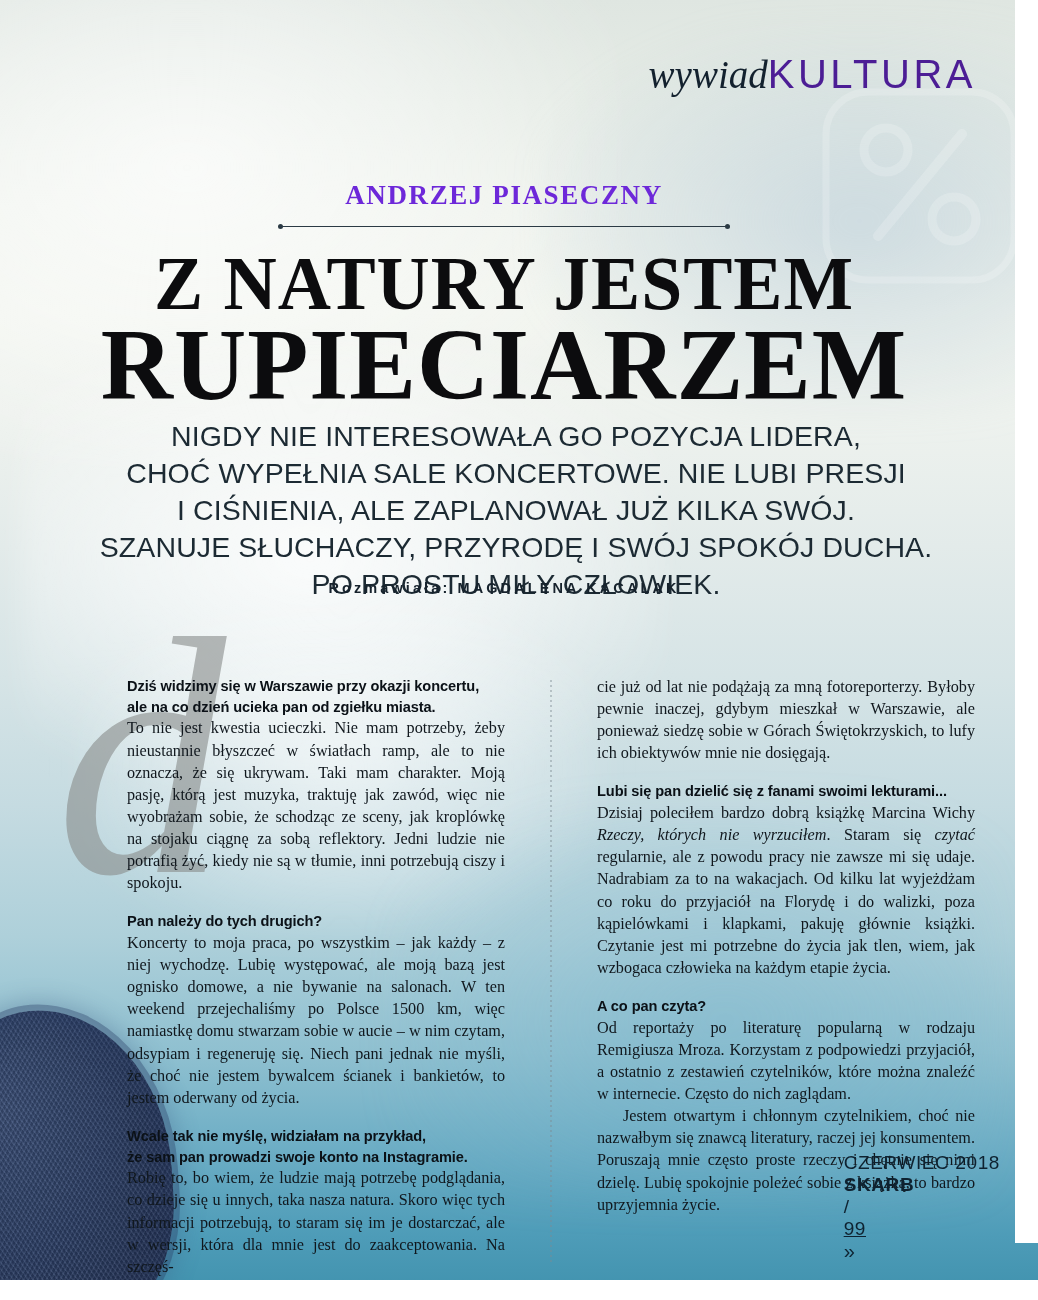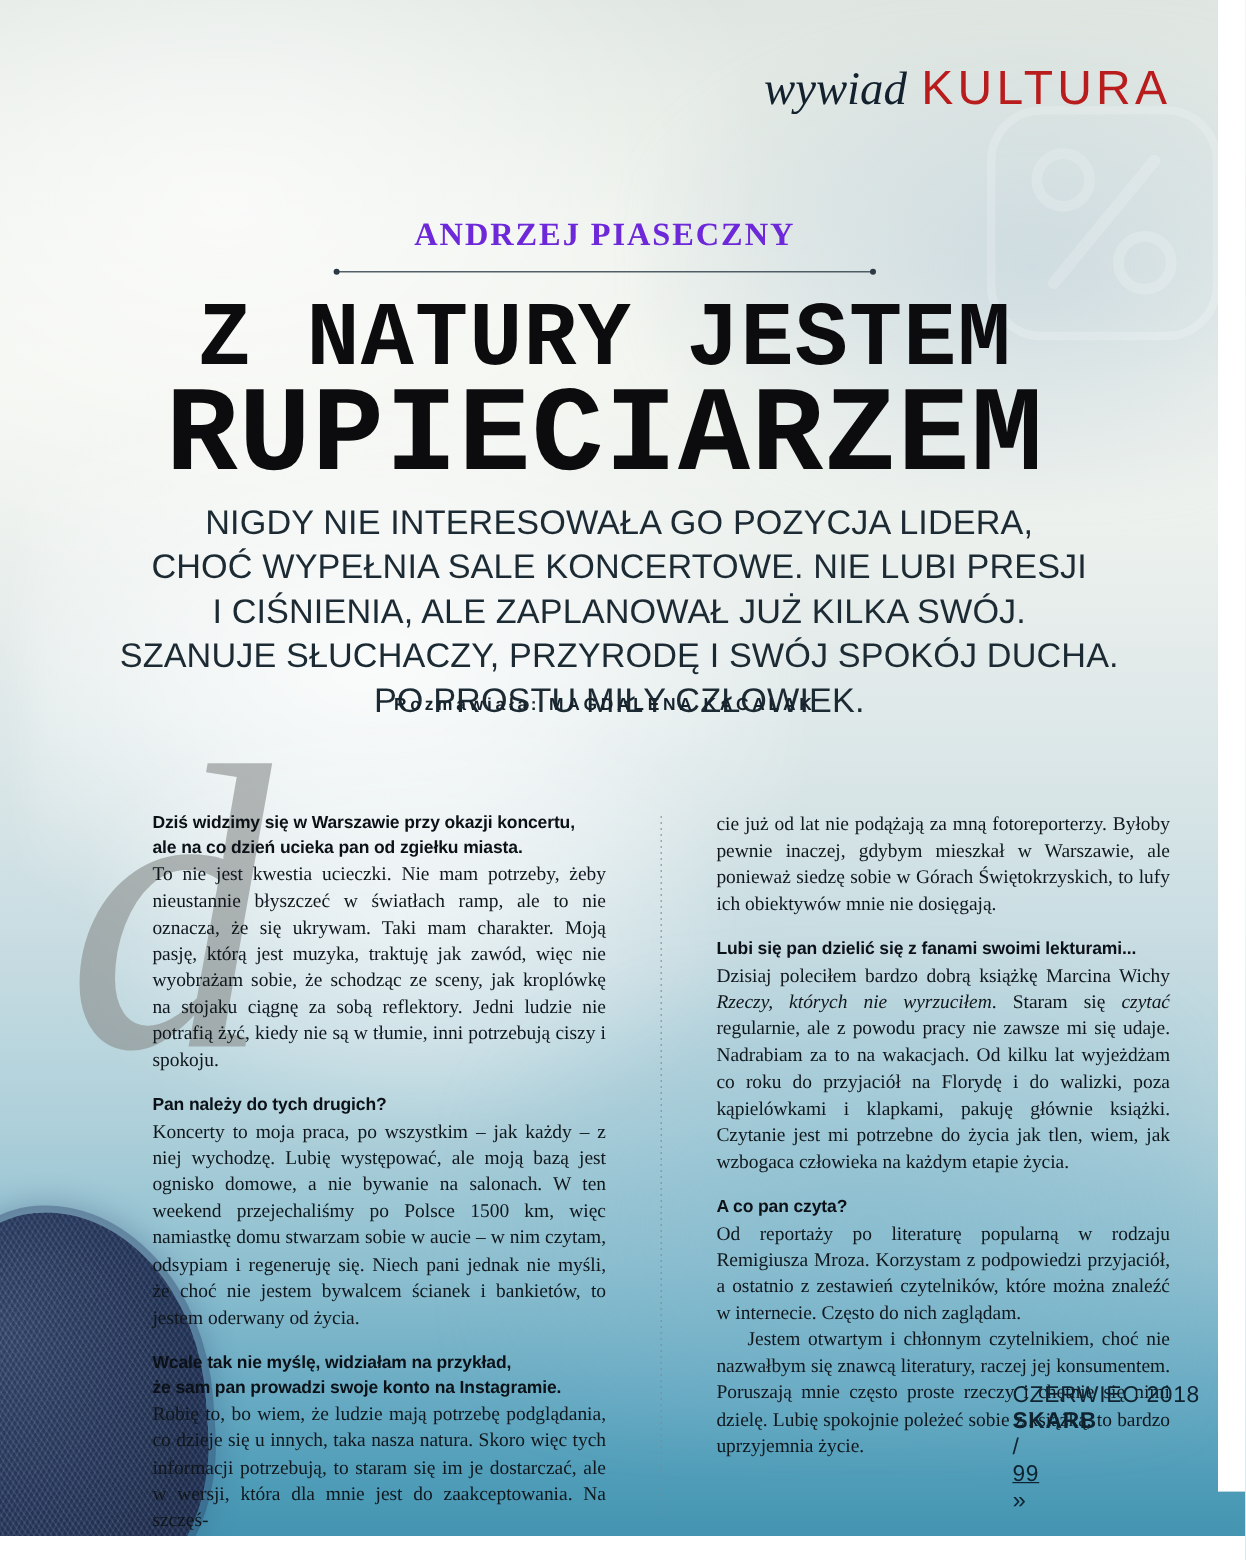--- a/index.html
+++ b/index.html
@@ -142,35 +142,35 @@
     border-radius: inherit;
     box-shadow: inset 0 0 26px 10px rgba(40,60,100,0.45);
   }
 
   
   .masthead {
     position: absolute;
     top: 52px; right: 62px;
     display: flex;
     align-items: center;
-    gap: 12px;
+    gap: 0;
     white-space: nowrap;
   }
   .masthead-kicker {
     font-family: "Liberation Serif", serif;
     font-style: italic;
     font-size: 39px;
     color: #13212e;
     letter-spacing: 0px;
   }
   .masthead-title {
     font-family: "Liberation Sans", sans-serif;
     font-size: 40px;
     font-weight: 300;
-    color: #b91c1c;
+    color: #4c1d95;
     letter-spacing: 3.5px;
   }
 
   
   .title-block {
     position: absolute;
     left: 0; right: 30px;
     top: 182px;
     text-align: center;
   }
@@ -199,21 +199,21 @@
     position: absolute;
     top: 1px;
     width: 5px; height: 5px;
     background: #2b3a44;
     border-radius: 50%;
   }
   .kicker-rule .dot.left { left: 0; }
   .kicker-rule .dot.right { right: 0; }
 
   .headline {
-    font-family: Liberation Mono, monospace;
+    font-family: Liberation Serif, serif;
     font-weight: 700;
     color: #0c0c0e;
     margin: 16px;
     text-align: center;
   }
   .headline .l1 {
     display: block;
     font-size: 76px;
     line-height: 0.96;
     letter-spacing: 1px;

